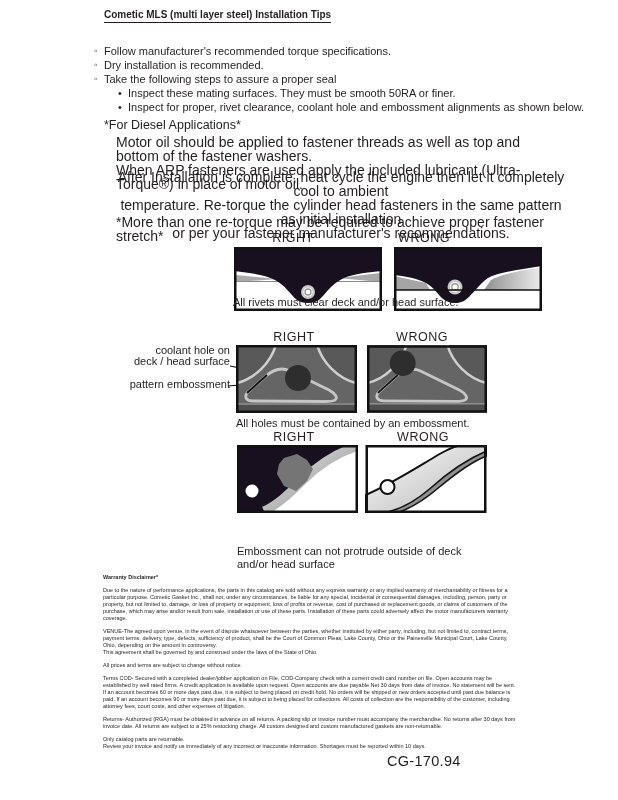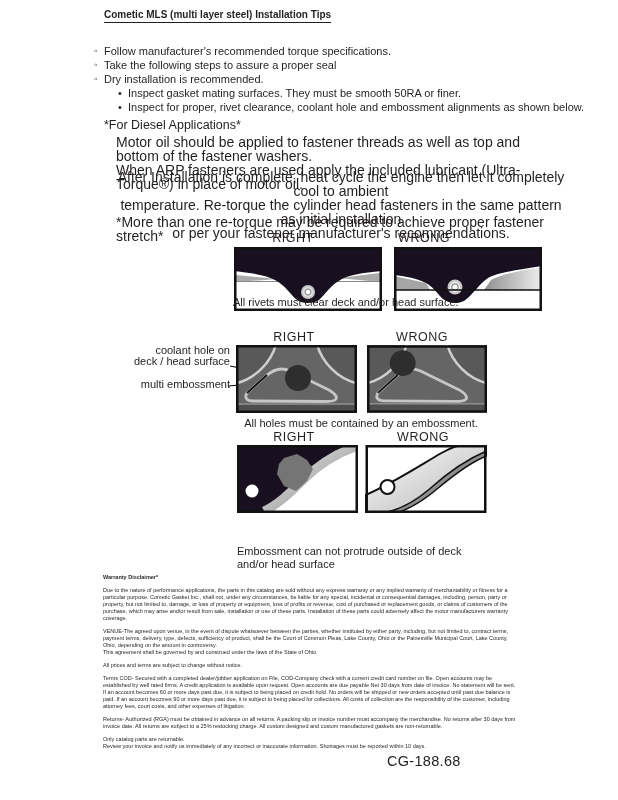--- a/index.html
+++ b/index.html
@@ -31,23 +31,23 @@
   .disc p{margin:0 0 6px 0;white-space:pre-line;}
   .footer{left:387px;top:753px;font-size:14.5px;letter-spacing:.3px;}
 </style>
 </head>
 <body>
 
 <div class="abs title">Cometic MLS (multi layer steel) Installation Tips</div>
 
 <div class="abs bullets">
   <div class="b-item">Follow manufacturer's recommended torque specifications.</div>
+  <div class="b-item">Dry installation is recommended.</div>
   <div class="b-item">Take the following steps to assure a proper seal</div>
-  <div class="b-item">Dry installation is recommended.</div>
-  <div class="sb-item">Inspect gasket mating surfaces.  They must be smooth 50RA or finer.</div>
+  <div class="sb-item">Inspect these mating surfaces.  They must be smooth 50RA or finer.</div>
   <div class="sb-item">Inspect for proper, rivet clearance, coolant hole and embossment alignments as shown below.</div>
 </div>
 
 <div class="abs diesel-h">*For Diesel Applications*</div>
 <div class="abs para p1">Motor oil should be applied to fastener threads as well as top and bottom of the fastener washers.
 When ARP fasteners are used apply the included lubricant (Ultra-Torque®) in place of motor oil.</div>
 <div class="abs para p2">After Installation is complete, heat cycle the engine then let it completely cool to ambient
 temperature. Re-torque the cylinder head fasteners in the same pattern as initial installation
 or per your fastener manufacturer's recommendations.</div>
 <div class="abs para p3">*More than one re-torque may be required to achieve proper fastener stretch*</div>
@@ -89,21 +89,21 @@
   </svg>
 </div>
 
 <div class="abs cap" style="left:233px;top:296px;">All rivets must clear deck and/or head surface.</div>
 
 <div class="abs hdr" style="left:294px;top:330px;">RIGHT</div>
 <div class="abs hdr" style="left:422px;top:330px;">WRONG</div>
 
 <div class="abs lbl" style="left:112px;top:345px;width:118px;">coolant hole on
 deck / head surface</div>
-<div class="abs lbl" style="left:112px;top:379px;width:118px;">multi embossment</div>
+<div class="abs lbl" style="left:112px;top:379px;width:118px;">pattern embossment</div>
 
 <svg class="abs" style="left:222px;top:355px;" width="80" height="36" viewBox="0 0 80 36">
   <line x1="8" y1="11" x2="74" y2="24" stroke="#111" stroke-width="1.2"></line>
   <line x1="6" y1="31" x2="40" y2="28" stroke="#111" stroke-width="1.2"></line>
 </svg>
 
 <div class="panel" style="left:236px;top:345px;">
   <svg width="121" height="68" viewBox="0 0 121 68">
     <rect width="121" height="68" fill="#656565"></rect>
     <circle cx="-14" cy="-16" r="56" fill="#595959" stroke="#cfcfcf" stroke-width="2.5"></circle>
@@ -124,21 +124,21 @@
     <circle cx="135" cy="-16" r="56" fill="#595959" stroke="#cfcfcf" stroke-width="2.5"></circle>
     <line x1="2" y1="59" x2="119" y2="59" stroke="#8d8d8d" stroke-width="1.5"></line>
     <rect x="2" y="60" width="117" height="6" fill="#4e4e4e"></rect>
     <path d="M17,56 C11,56 8,53 11,48 L30,31 C38,24 46,22 54,26 L93,45 C100,49 102,53 99,55 C97,56.5 93,56.5 89,56.5 Z" fill="none" stroke="#c6c6c6" stroke-width="2.8"></path>
     <path d="M11,48 L31,30" stroke="#151515" stroke-width="2" fill="none"></path>
     <circle cx="36" cy="18" r="13" fill="#2E2E2E"></circle>
     <rect x="1.25" y="1.25" width="118.5" height="65.5" fill="none" stroke="#111" stroke-width="2.5"></rect>
   </svg>
 </div>
 
-<div class="abs cap" style="left:236px;top:417px;width:250px;text-align:center;">All holes must be contained by an embossment.</div>
+<div class="abs cap" style="left:236px;top:417px;width:250px;text-align:left;">All holes must be contained by an embossment.</div>
 
 <div class="abs hdr" style="left:294px;top:430px;">RIGHT</div>
 <div class="abs hdr" style="left:423px;top:430px;">WRONG</div>
 
 <div class="panel" style="left:237px;top:445px;">
   <svg width="121" height="68" viewBox="0 0 121 68">
     <defs>
       <linearGradient id="g3r" x1="0" y1="0" x2="1" y2="1">
         <stop offset="0" stop-color="#e8e8e8"></stop>
           <stop offset="1" stop-color="#8c8c8c"></stop>
@@ -177,13 +177,13 @@
   <p>Due to the nature of performance applications, the parts in this catalog are sold without any express warranty or any implied warranty of merchantability or fitness for a particular purpose.  Cometic Gasket Inc., shall not, under any circumstances, be liable for any special, incidental or consequential damages, including, person, party or property, but not limited to, damage, or loss of property or equipment, loss of profits or revenue, cost of purchased or replacement goods, or claims of customers of the purchase, which may arise and/or result from sale, installation or use of these parts.  Installation of these parts could adversely affect the motor manufacturers warranty coverage.</p>
   <p>VENUE-The agreed upon venue, in the event of dispute whatsoever between the parties, whether instituted by either party, including, but not limited to, contract terms, payment terms, delivery, type, defects, sufficiency of product, shall be the Court of Common Pleas, Lake County, Ohio or the Painesville Municipal Court, Lake County, Ohio, depending on the amount in controversy.
 This agreement shall be governed by and construed under the laws of the State of Ohio.</p>
   <p>All prices and terms are subject to change without notice.</p>
   <p>Terms COD- Secured with a completed dealer/jobber application on File, COD-Company check with a current credit card number on file.  Open accounts may be established by well rated firms.  A credit application is available upon request.  Open accounts are due payable Net 30 days from date of invoice.  No statement will be sent.  If an account becomes 60 or more days past due, it is subject to being placed on credit hold.  No orders will be shipped or new orders accepted until past due balance is paid.  If an account becomes 90 or more days past due, it is subject to being placed for collections.  All costs of collection are the responsibility of the customer, including attorney fees, court costs, and other expenses of litigation.</p>
   <p>Returns- Authorized (RGA) must be obtained in advance on all returns.  A packing slip or invoice number must accompany the merchandise.  No returns after 30 days from invoice date.  All returns are subject to a 25% restocking charge.  All custom designed and custom manufactured gaskets are non-returnable.</p>
   <p>Only catalog parts are returnable.
 Review your invoice and notify us immediately of any incorrect or inaccurate information.  Shortages must be reported within 10 days.</p>
 </div>
 
-<div class="abs footer">CG-188.68</div>
+<div class="abs footer">CG-170.94</div>
 
 </body></html>

